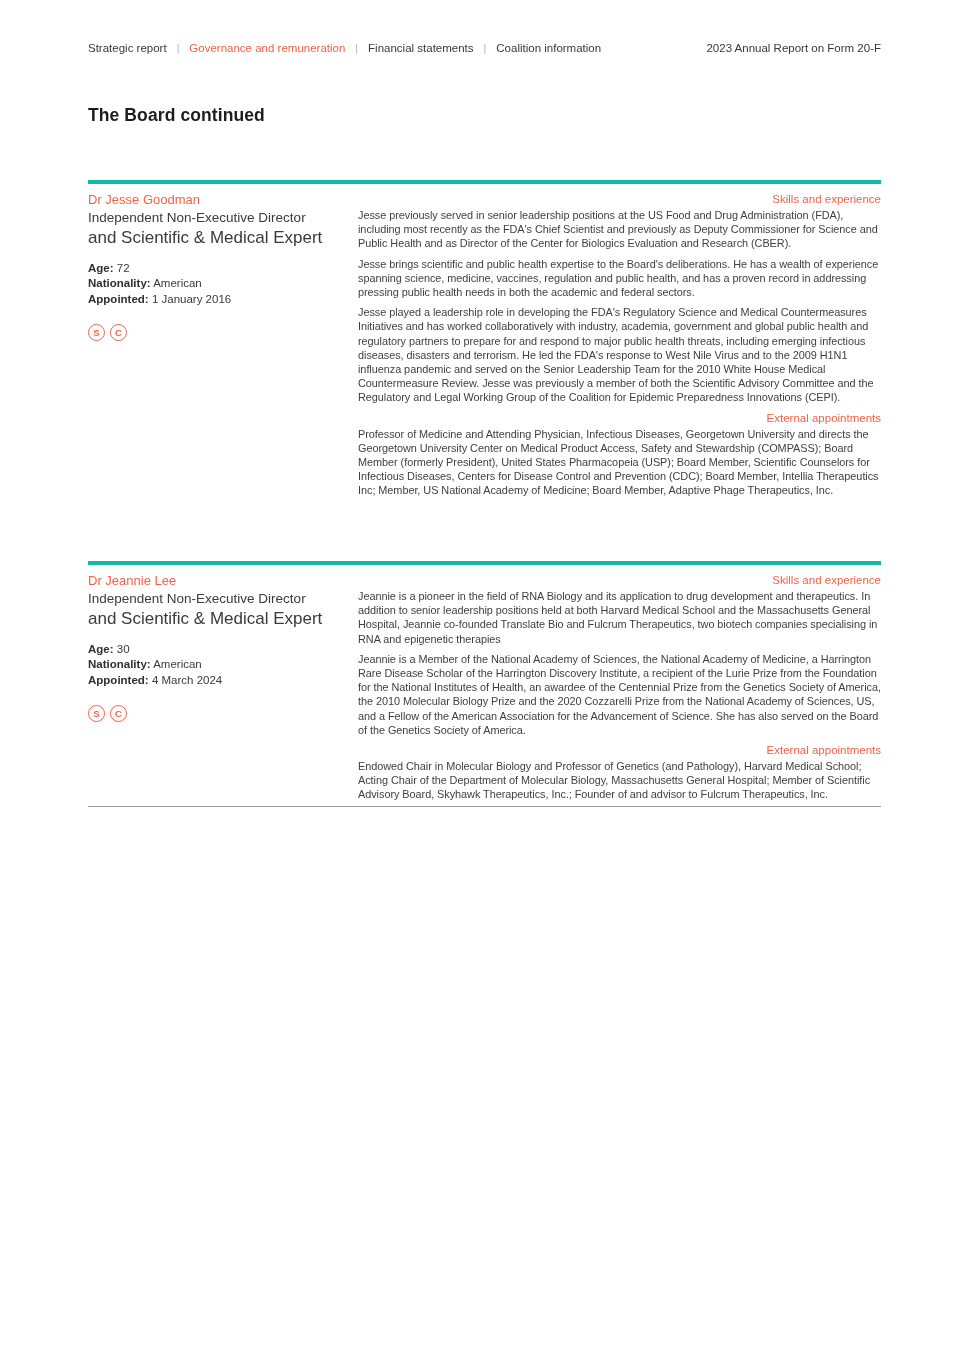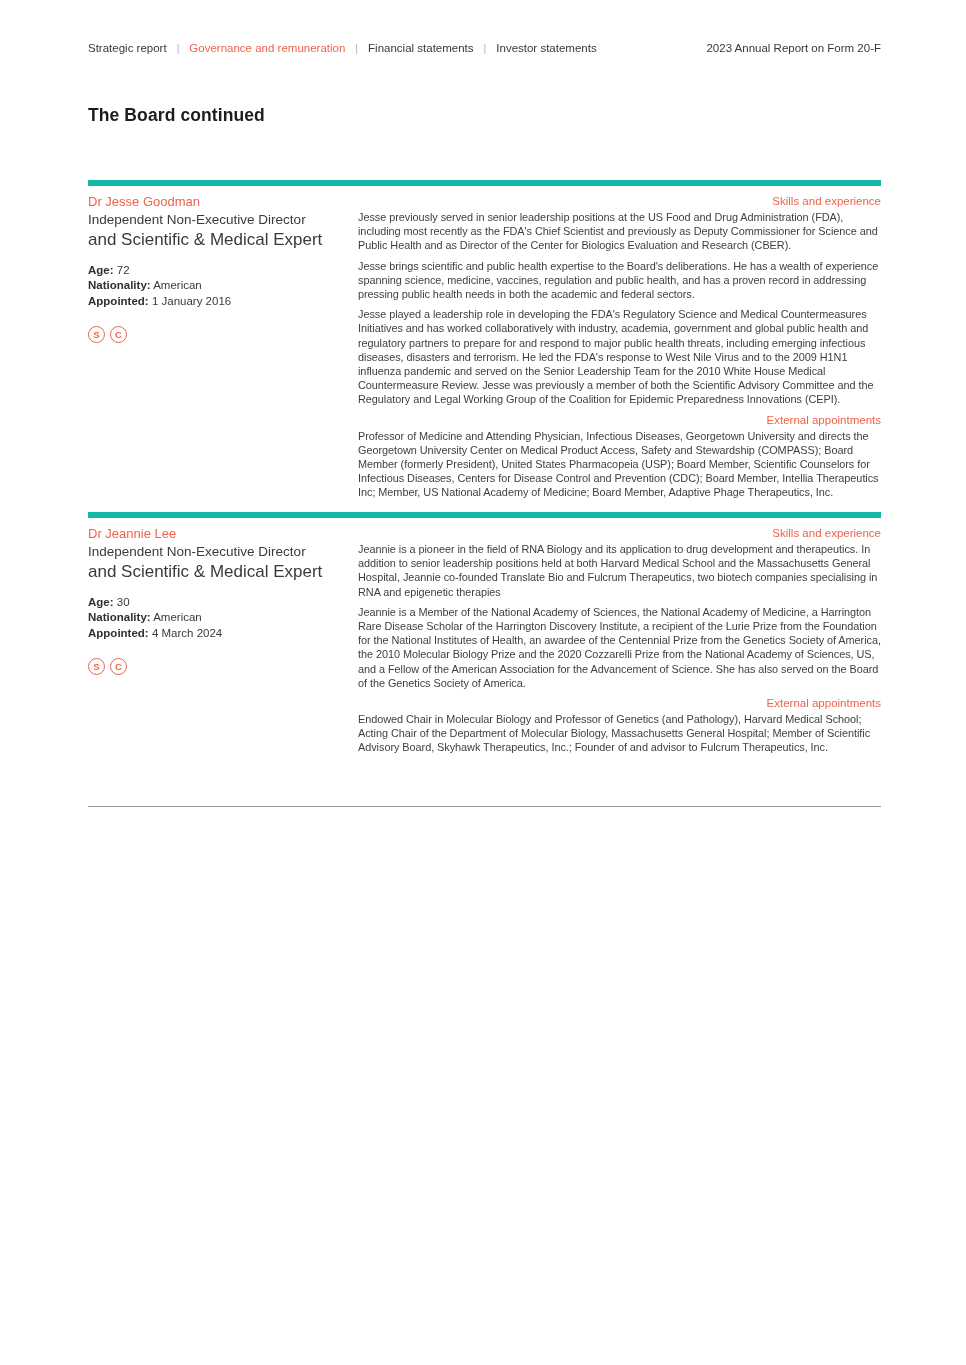--- a/index.html
+++ b/index.html
@@ -39,26 +39,26 @@
     font-weight: 600;
     color: #1d1d1d;
     letter-spacing: 0.1px;
   }
 
   
   .profile {
     position: absolute;
     left: 88px;
     width: 793px;
-    border-top: 6px solid #14b8a6;
+    border-top: 4px solid #14b8a6;
     padding-top: 8px;
     display: flex;
   }
   .profile.p1 { top: 180px; }
-  .profile.p2 { top: 512px; }
+  .profile.p2 { top: 561px; }
   .col-left { flex: 0 0 270px; padding-right: 20px; }
   .col-right { flex: 1 1 auto; }
 
   .director-name {
     color: #EF634A;
     font-size: 13px;
     font-weight: 500;
     margin-bottom: 3px;
   }
   .role-primary {
@@ -164,21 +164,21 @@
 <div class="page">
 
   <header class="topnav">
     <nav class="nav-left">
       <span class="nav-item">Strategic report</span>
       <span class="nav-sep">|</span>
       <span class="nav-item active">Governance and remuneration</span>
       <span class="nav-sep">|</span>
       <span class="nav-item">Financial statements</span>
       <span class="nav-sep">|</span>
-      <span class="nav-item">Investor statements</span>
+      <span class="nav-item">Coalition information</span>
     </nav>
     <div class="report-title">2023 Annual Report on Form 20-F</div>
   </header>
 
   <h1 class="page-title">The Board continued</h1>
 
   <section class="profile p1">
     <div class="col-left">
       <div class="director-name">Dr Jesse Goodman</div>
       <div class="role-primary">Independent Non-Executive Director</div>

